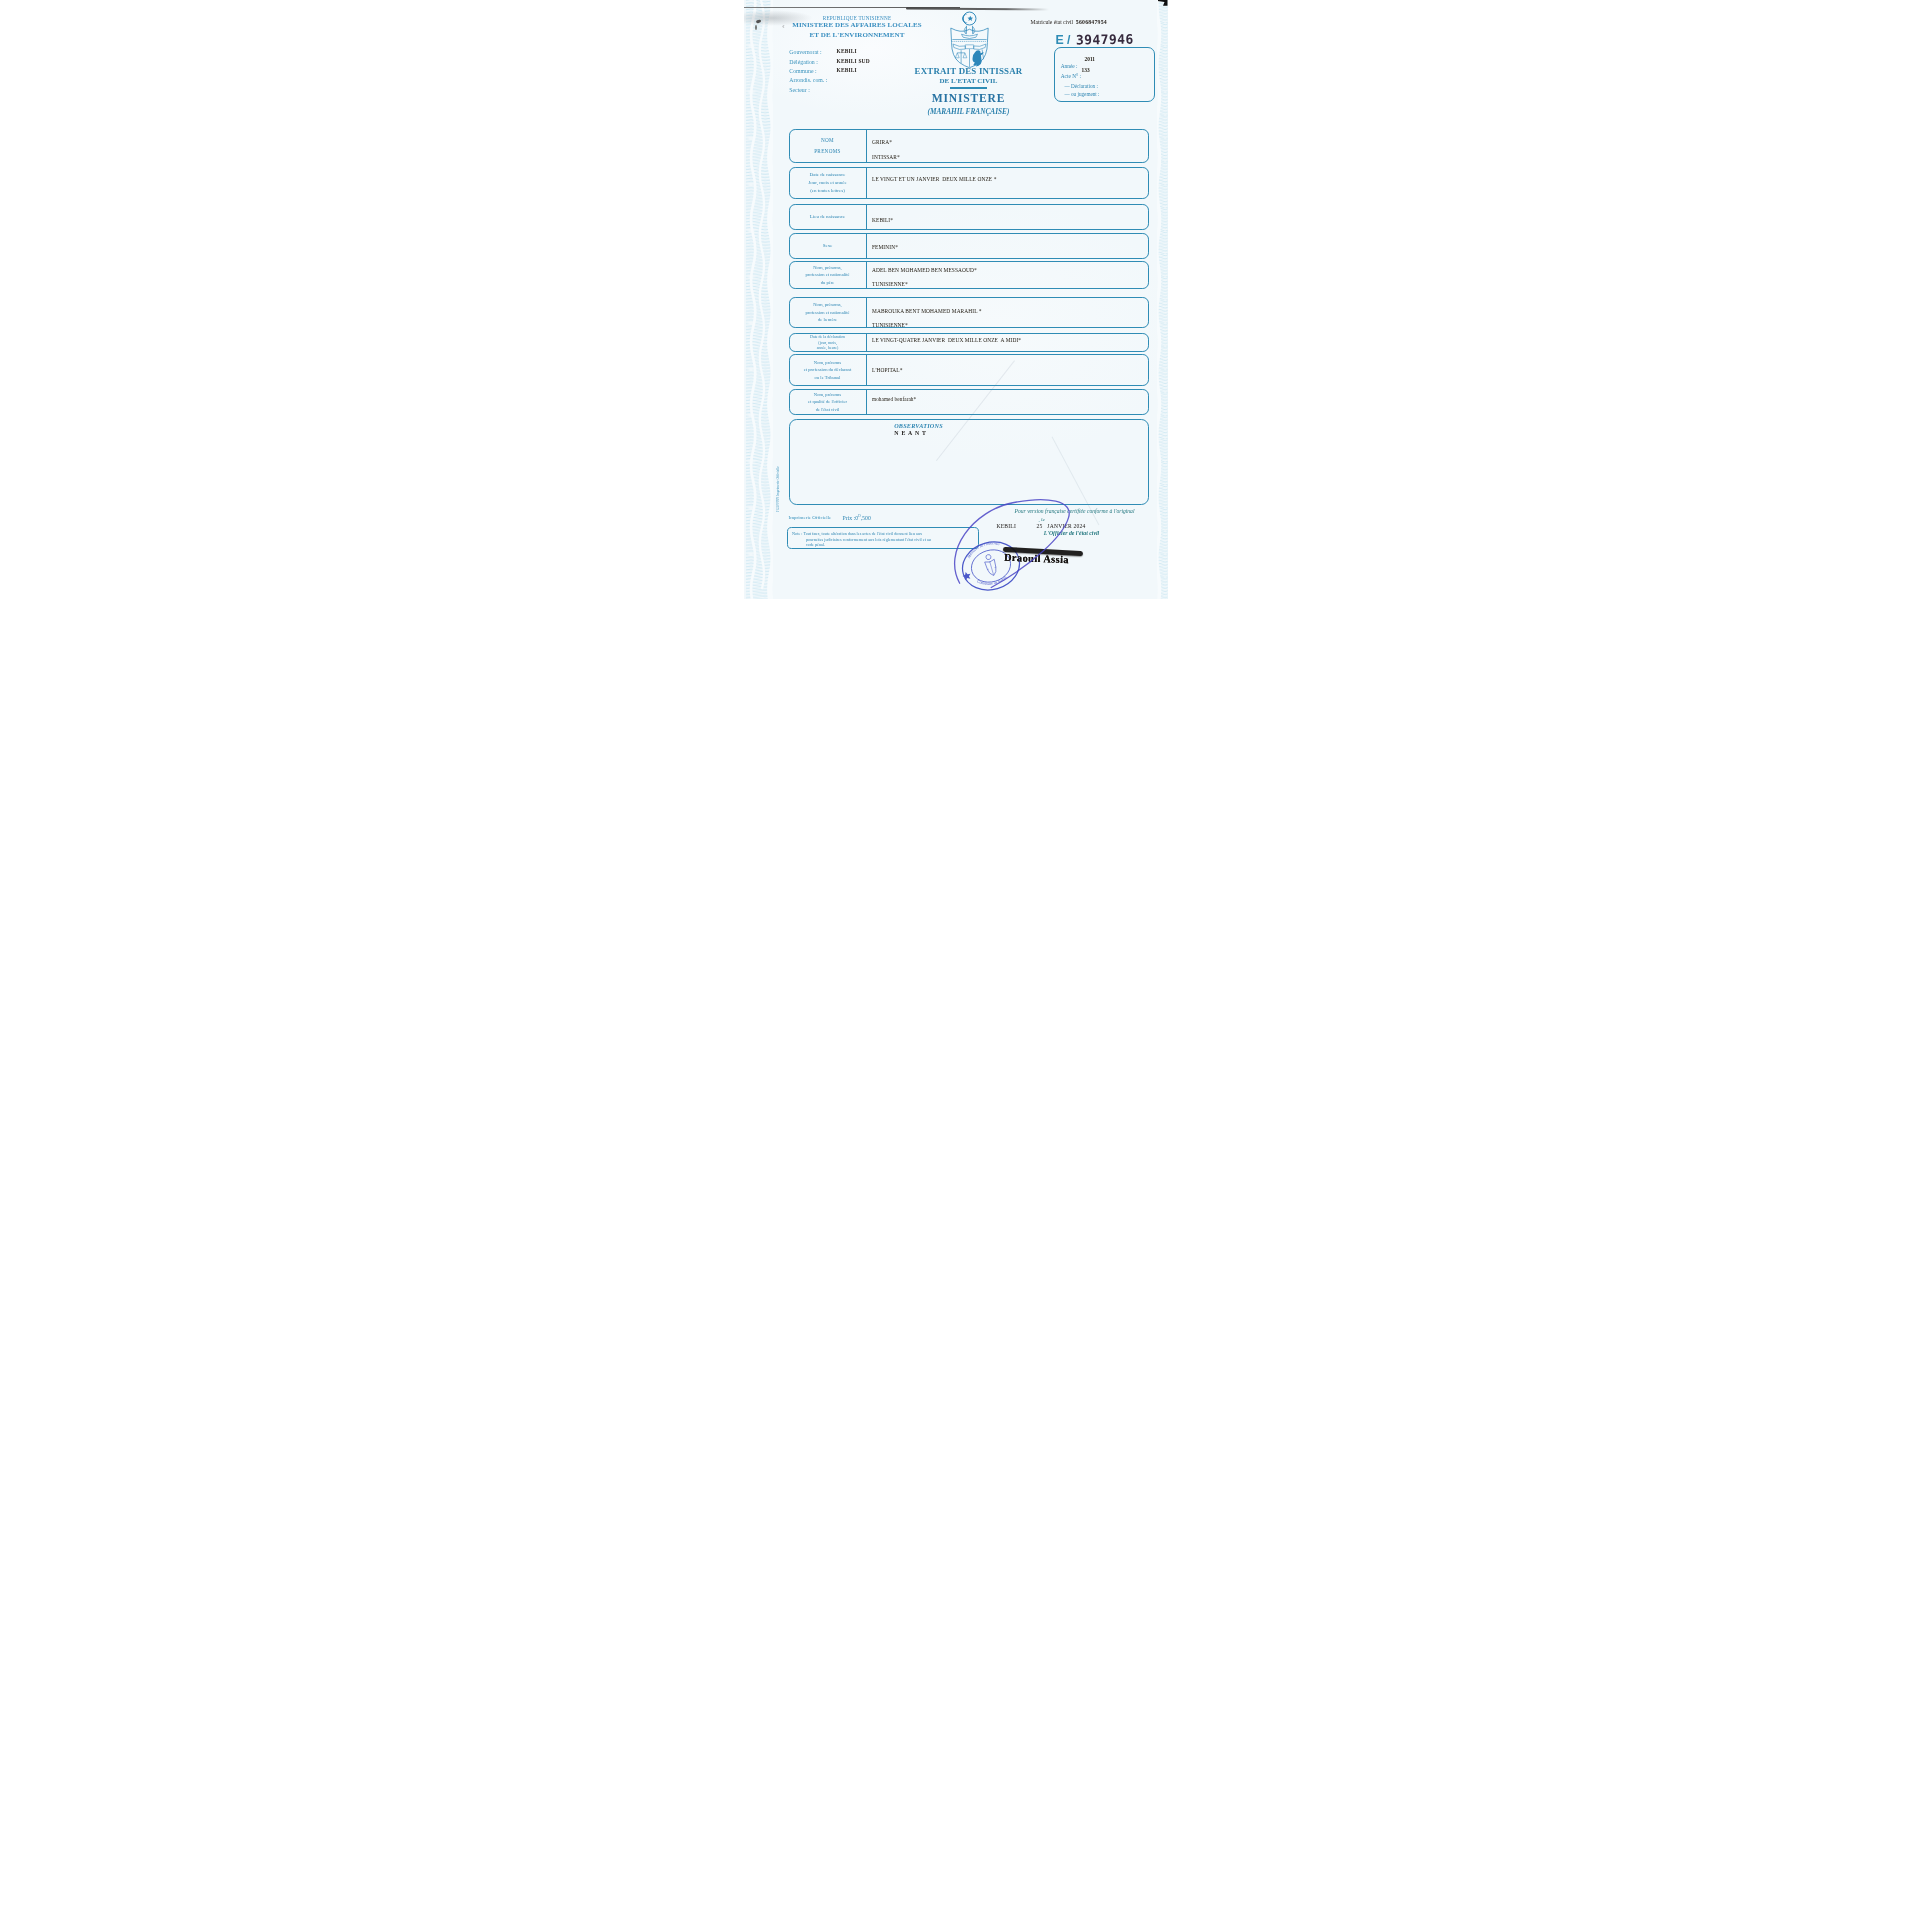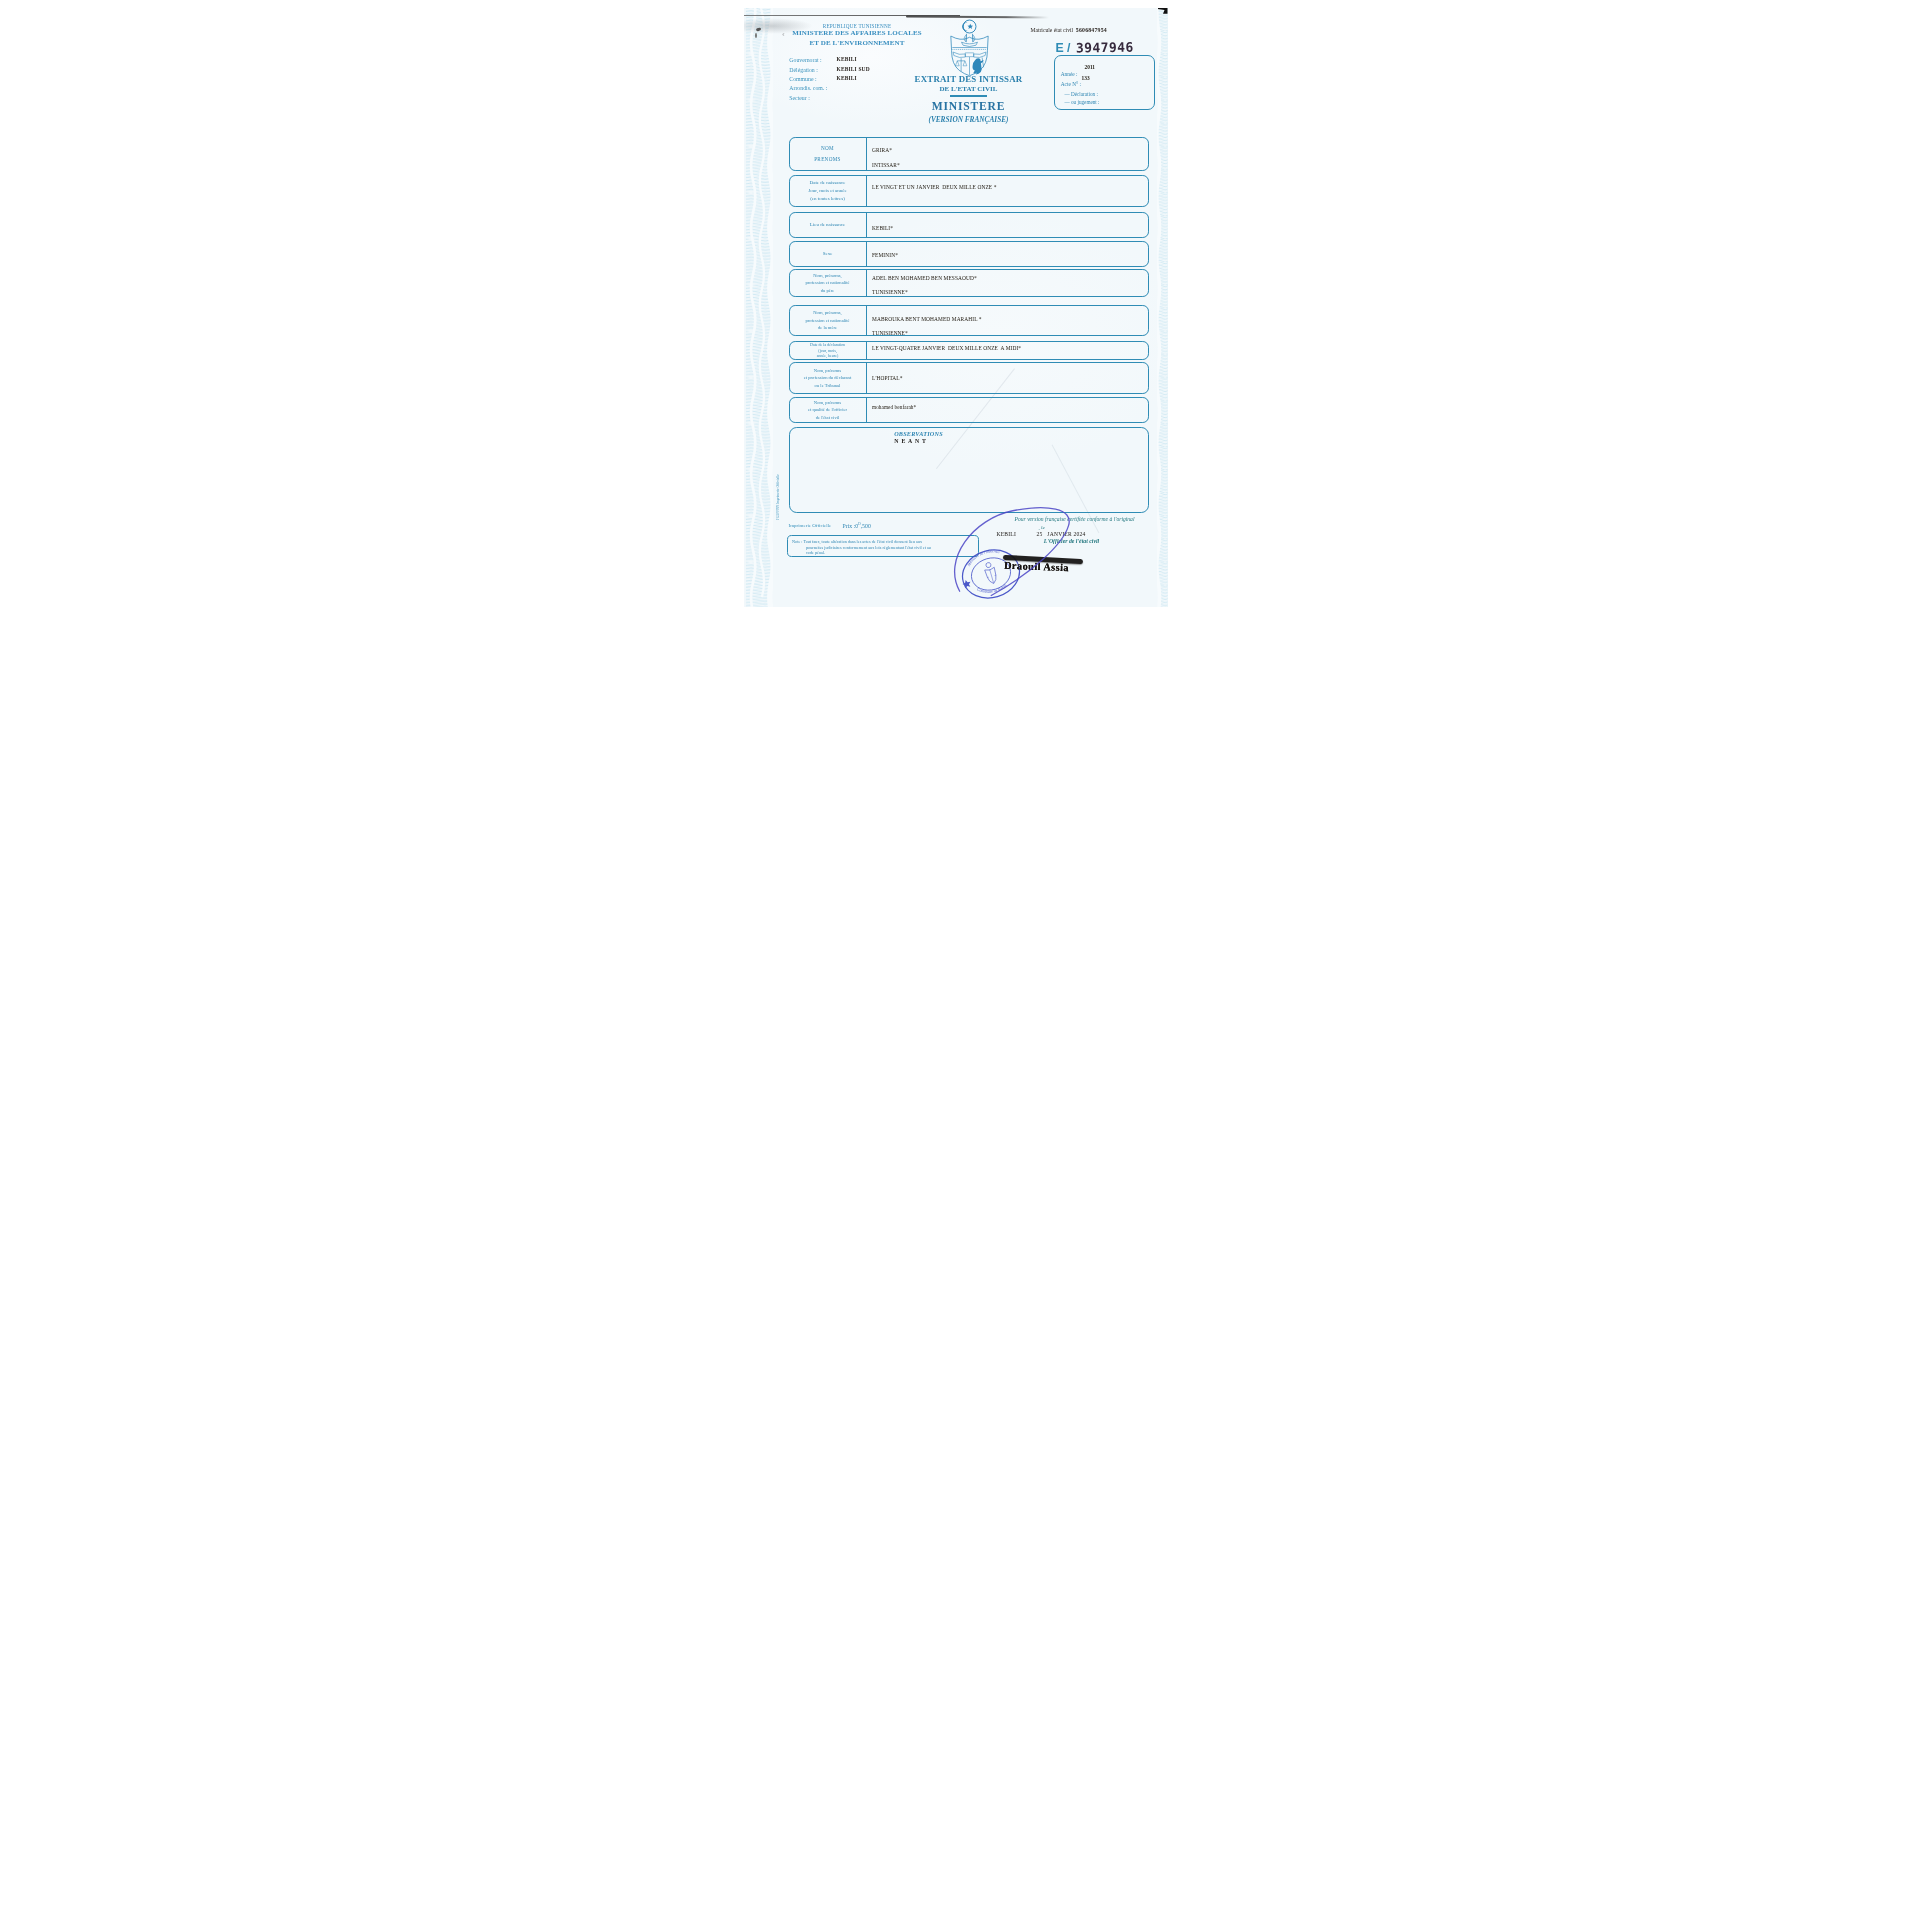--- a/index.html
+++ b/index.html
@@ -1,16 +1,16 @@
 <!DOCTYPE html>
 <html style="font-size:6.2px"><head>
 <meta charset="utf-8">
 <style>
   html,body{margin:0;padding:0;background:#ffffff;}
-  .page{position:relative;width:424px;height:599px;margin:8px auto;overflow:hidden;
+  .page{position:relative;width:424px;height:599px;margin:0 auto;overflow:hidden;
         background:#f2f8fb;
         background-image:radial-gradient(ellipse 231px 116px at 30% 8%, #fafcfe 0%, rgba(250,252,254,0) 60%),
                          radial-gradient(ellipse 270px 193px at 60% 55%, #f6fafc 0%, rgba(246,250,252,0) 70%);
         font-family:"Liberation Serif","DejaVu Serif",serif;}
   .abs{position:absolute;}
   .teal{color:#2f86b3;}
   .blk{color:#262017;}
   
   .hdr{left:42px;top:15.4px;width:143px;text-align:center;}
   .hdr .l1{font-size:5.2px;letter-spacing:0.2px;color:#3a8fc0;}
@@ -225,21 +225,21 @@
     <span class="blk" style="left:27px;top:19px;font-weight:bold">133</span>
     <span class="teal" style="left:10px;top:35px;font-size:5.2px">— Déclaration :</span>
     <span class="teal" style="left:10px;top:43px;font-size:5.2px">— ou jugement :</span>
   </div>
 
   <div class="abs title-wrap">
     <div class="t1">EXTRAIT DES INTISSAR</div>
     <div class="t2">DE L'ETAT CIVIL</div>
     <div class="trule"></div>
     <div class="t3">MINISTERE</div>
-    <div class="t4">(VERSION FRANÇAISE)</div>
+    <div class="t4">(MARAHIL FRANÇAISE)</div>
   </div>
 
   <div class="fbox fb-nom" style="top:129px;height:34px">
     <div class="lbl">
       <span>NOM</span>
       <span>PRENOMS</span>
     </div>
     <div class="divider"></div>
     <span class="vline" style="top:8.5px">GRIRA*</span>
     <span class="vline" style="top:24px">INTISSAR*</span>

